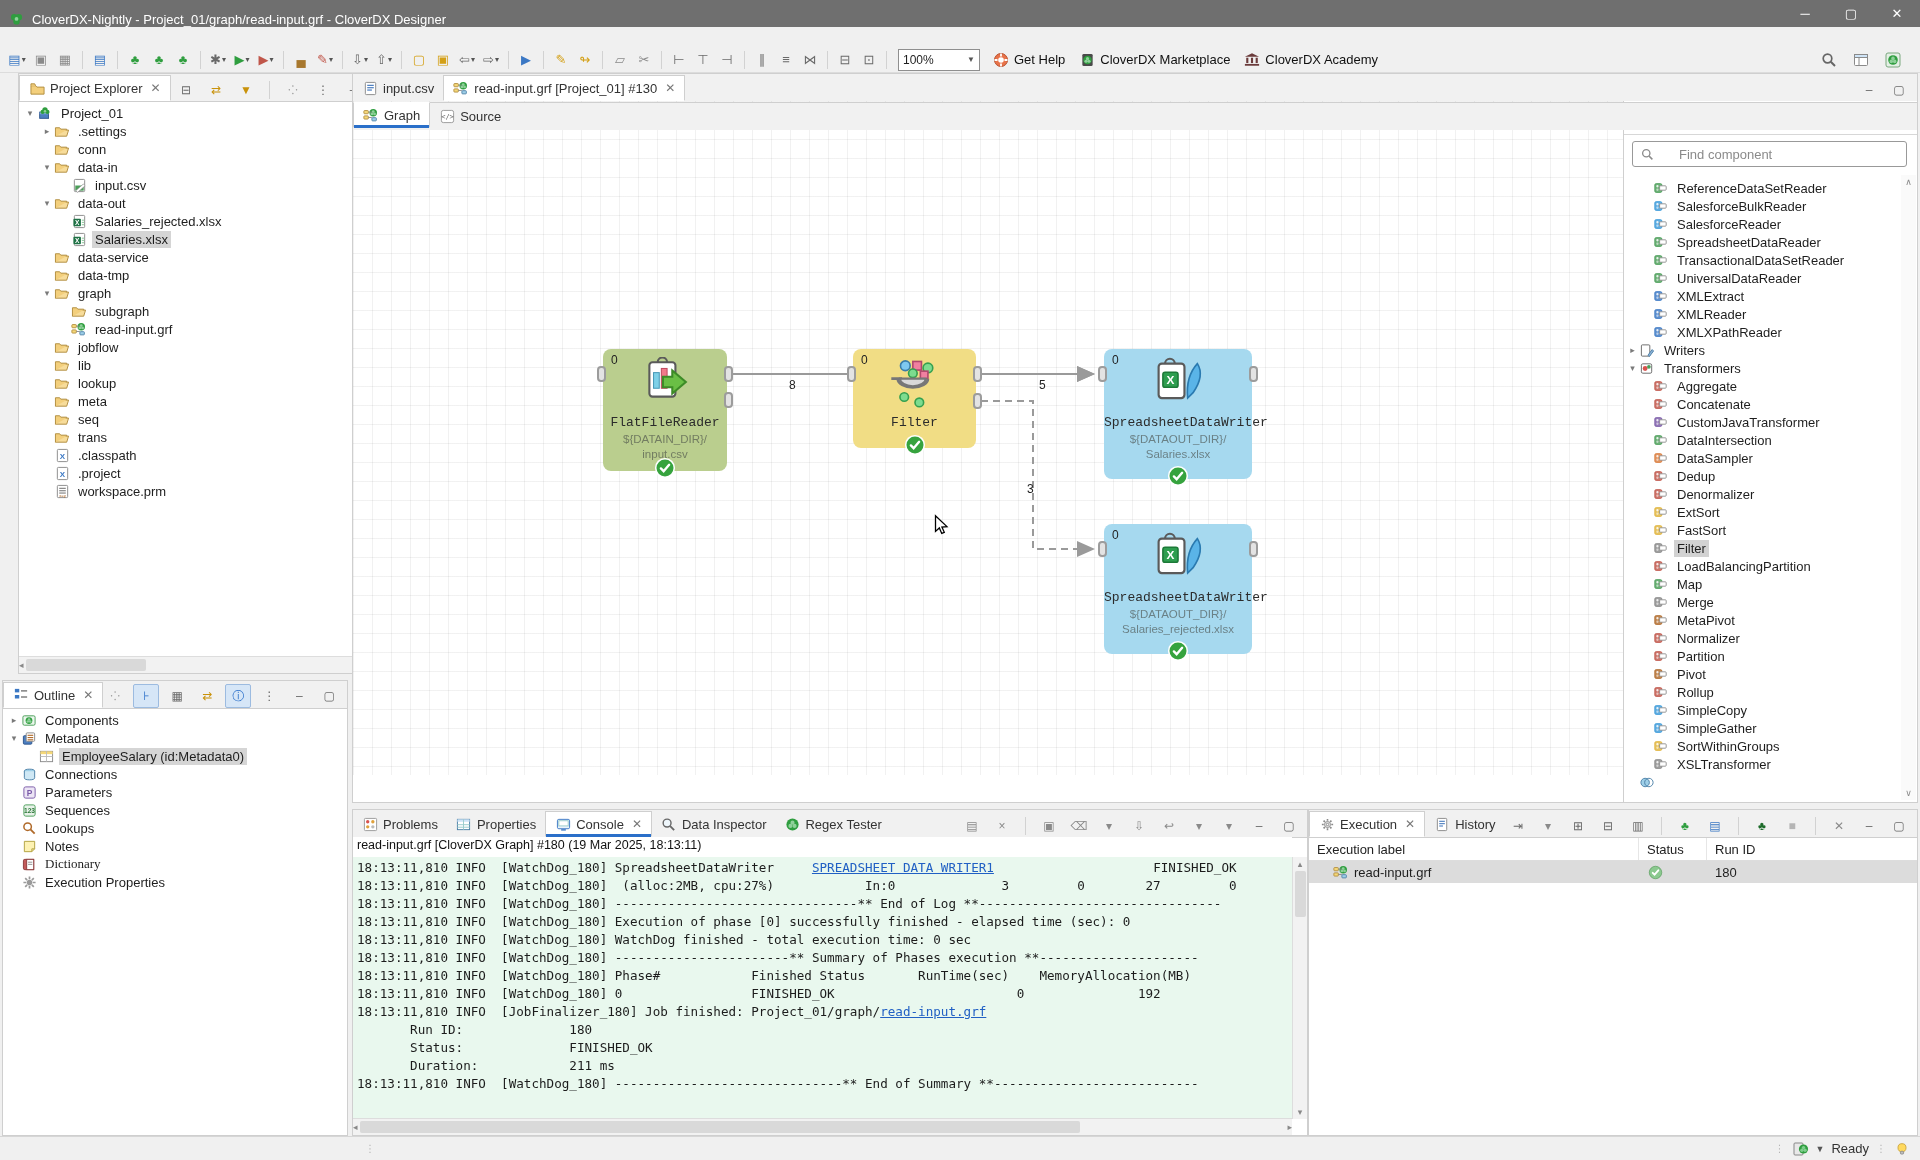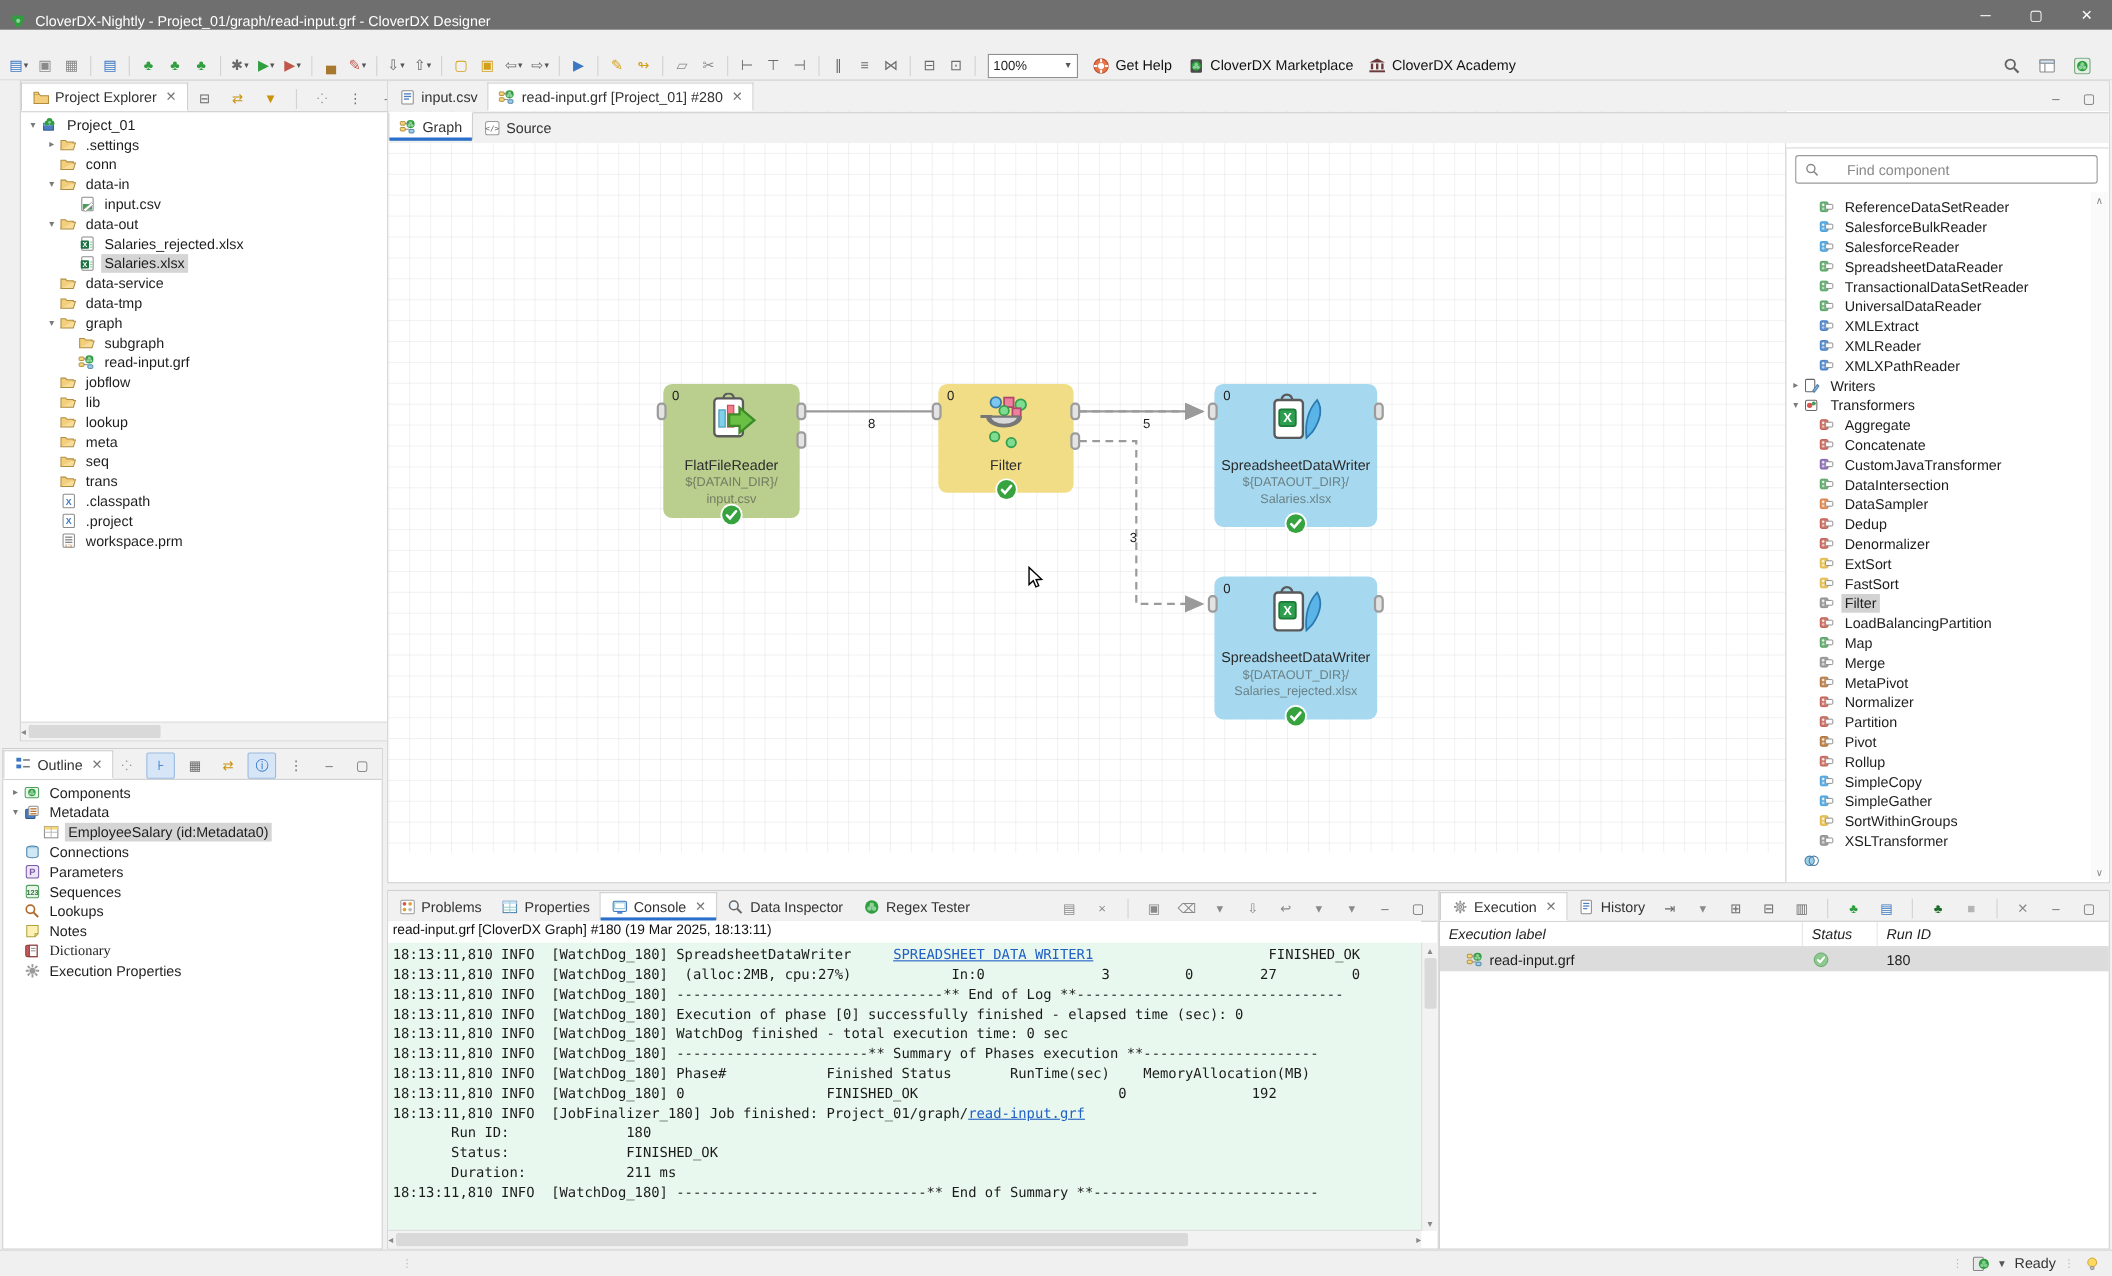--- a/index.html
+++ b/index.html
@@ -55,35 +55,35 @@
   .prow .lbl{margin-left:6px;padding:1px 3px;}
   .prow.selected .lbl{background:#d2d2d2;}
   .pscroll{position:absolute;right:1px;top:74px;bottom:2px;width:15px;background:#fafafa;color:#8a8a8a;font-size:9px;display:flex;flex-direction:column;justify-content:space-between;align-items:center;padding:2px 0;box-sizing:border-box;}
   
   #canvas{position:absolute;left:0;top:27px;right:293px;bottom:27px;background:#fff;
     background-image:linear-gradient(to right, rgba(120,120,120,.10) 1px, transparent 1px),linear-gradient(to bottom, rgba(120,120,120,.10) 1px, transparent 1px);
     background-size:19px 19px;overflow:hidden;}
   .node{position:absolute;border-radius:8px;box-sizing:border-box;}
   .node .pnum{position:absolute;left:8px;top:4px;font-size:12px;color:#222;}
   .node .nicon{position:absolute;left:50%;top:8px;transform:translateX(-50%);}
-  .node .nname{position:absolute;left:0;right:0;top:66px;text-align:center;color:#2b2b2b;font-size:13px;}
+  .node .nname{position:absolute;left:0;right:0;top:66px;text-align:center;color:#2b2b2b;font-size:13px;font-family:Liberation Mono, monospace;}
   .node .npath{position:absolute;left:0;right:0;text-align:center;color:rgba(70,75,70,.62);font-size:11.5px;}
   .node .badge{position:absolute;left:50%;bottom:-11px;transform:translateX(-50%);}
   .stub{position:absolute;width:9px;height:16px;background:#e3e3e3;border:2px solid #9c9c9c;border-radius:4px;box-sizing:border-box;}
   
   #console-header-line{height:19px;background:#fff;border-bottom:1px solid #e3e3e3;padding:1px 4px;font-size:12.5px;color:#111;}
   #console-pre{position:absolute;left:0;right:15px;top:47px;bottom:16px;background:#e9f8ee;margin:0;padding:2px 4px;font-family:"DejaVu Sans Mono","Liberation Mono",monospace;font-size:12.6px;line-height:18px;color:#1c1c1c;overflow:hidden;}
   #console-pre a{color:#2160c4;text-decoration:underline;}
   .hscroll{position:absolute;left:0;right:15px;bottom:0;height:16px;background:#f2f2f2;border-top:1px solid #ddd;display:flex;align-items:center;color:#888;font-size:9px;}
   .hscroll .thumb{height:12px;background:#d9d9d9;border-radius:2px;margin:0 2px;}
   .vscroll{position:absolute;right:0;top:47px;bottom:16px;width:15px;background:#f2f2f2;border-left:1px solid #ddd;color:#888;font-size:9px;display:flex;flex-direction:column;align-items:center;justify-content:space-between;padding:2px 0;box-sizing:border-box;}
   .vscroll .thumb{position:absolute;top:14px;left:2px;width:11px;height:46px;background:#d9d9d9;border-radius:2px;}
   
   #exec-colhead{display:flex;height:22px;align-items:center;border-bottom:1px solid #ddd;color:#222;}
-  #exec-colhead .c{padding:0 8px;box-sizing:border-box;border-right:1px solid #e6e6e6;height:22px;display:flex;align-items:center;font-style:italic;}
+  #exec-colhead .c{padding:0 8px;box-sizing:border-box;border-right:1px solid #e6e6e6;height:22px;display:flex;align-items:center;}
   .exec-row{display:flex;align-items:center;height:22px;background:#dcdcdc;}
   .exec-row .c{padding:0 8px;box-sizing:border-box;display:flex;align-items:center;gap:5px;}
   
   #statusbar{left:0;top:1136px;width:1920px;height:24px;background:#f0f0f0;border-top:1px solid #d6d6d6;display:flex;align-items:center;box-sizing:border-box;padding:0 10px;}
   #statusbar .right{margin-left:auto;display:flex;align-items:center;gap:7px;color:#333;}
   .dots3{color:#b5b5b5;font-size:10px;letter-spacing:1px;}
   
   #pe-hscroll{position:absolute;left:0;right:0;bottom:0;height:16px;background:#f2f2f2;border-top:1px solid #ddd;display:flex;align-items:center;color:#888;font-size:9px;}
   #pe-hscroll .thumb{width:120px;height:12px;background:#d9d9d9;border-radius:2px;margin-left:2px;}
   .glyph{font-size:13px;line-height:1;}
@@ -754,21 +754,21 @@
               <rect x="1" y="3" width="5" height="3.6" rx=".8" fill="#f5d879" stroke="#b08c3e"></rect>
               <rect x="1" y="9" width="5" height="3.6" rx=".8" fill="#f5d879" stroke="#b08c3e"></rect>
               <rect x="10" y="11" width="5" height="3.6" rx=".8" fill="#9ecfe8" stroke="#4a7fa6"></rect>
               <circle cx="11.5" cy="5.5" r="4.2" fill="#2f9e3f"></circle>
               <circle cx="11.5" cy="4.2" r="1.6" fill="#8fd19a"></circle>
               <circle cx="10" cy="6.8" r="1.6" fill="#8fd19a"></circle>
               <circle cx="13" cy="6.8" r="1.6" fill="#8fd19a"></circle>
               <path d="M6 4.8 h4 M6 10.8 h4" stroke="#888" stroke-width="1"></path>
             </svg>
           </span>
-          <span>read-input.grf [Project_01] #280</span>
+          <span>read-input.grf [Project_01] #130</span>
           <span class="x">✕</span>
         </div>
         <div class="spacer"></div>
         <div class="ricons" id="editor-stack-icons">
           <span class="tbtn">
             <span class="glyph" style="color:#6a6a6a;font-size:12px;">–</span>
           </span>
           <span class="tbtn">
             <span class="glyph" style="color:#6a6a6a;font-size:12px;">▢</span>
           </span>

